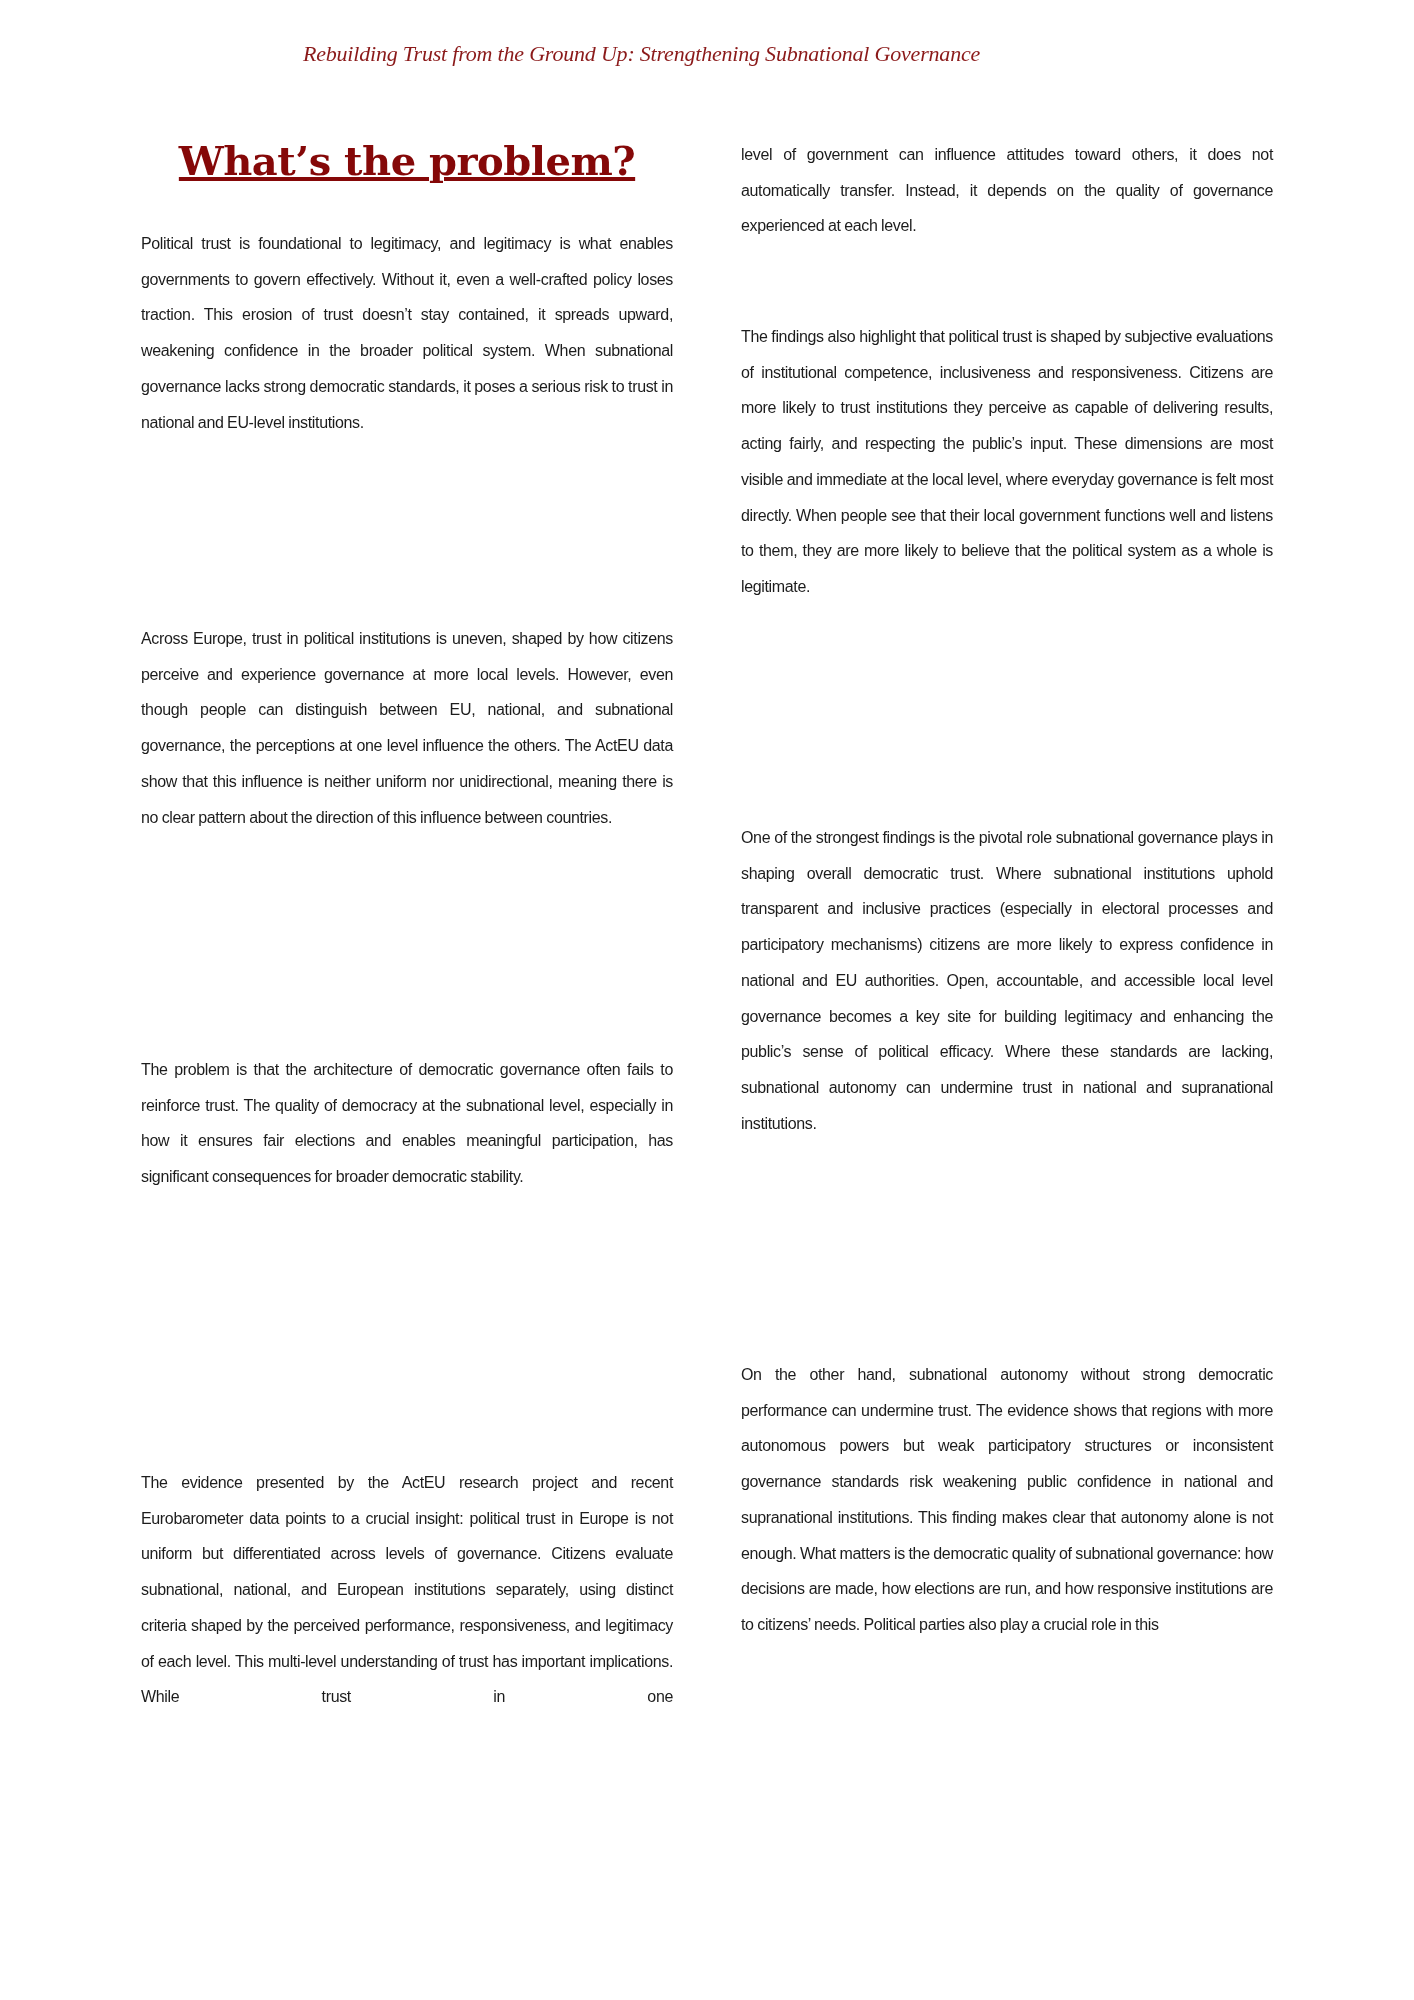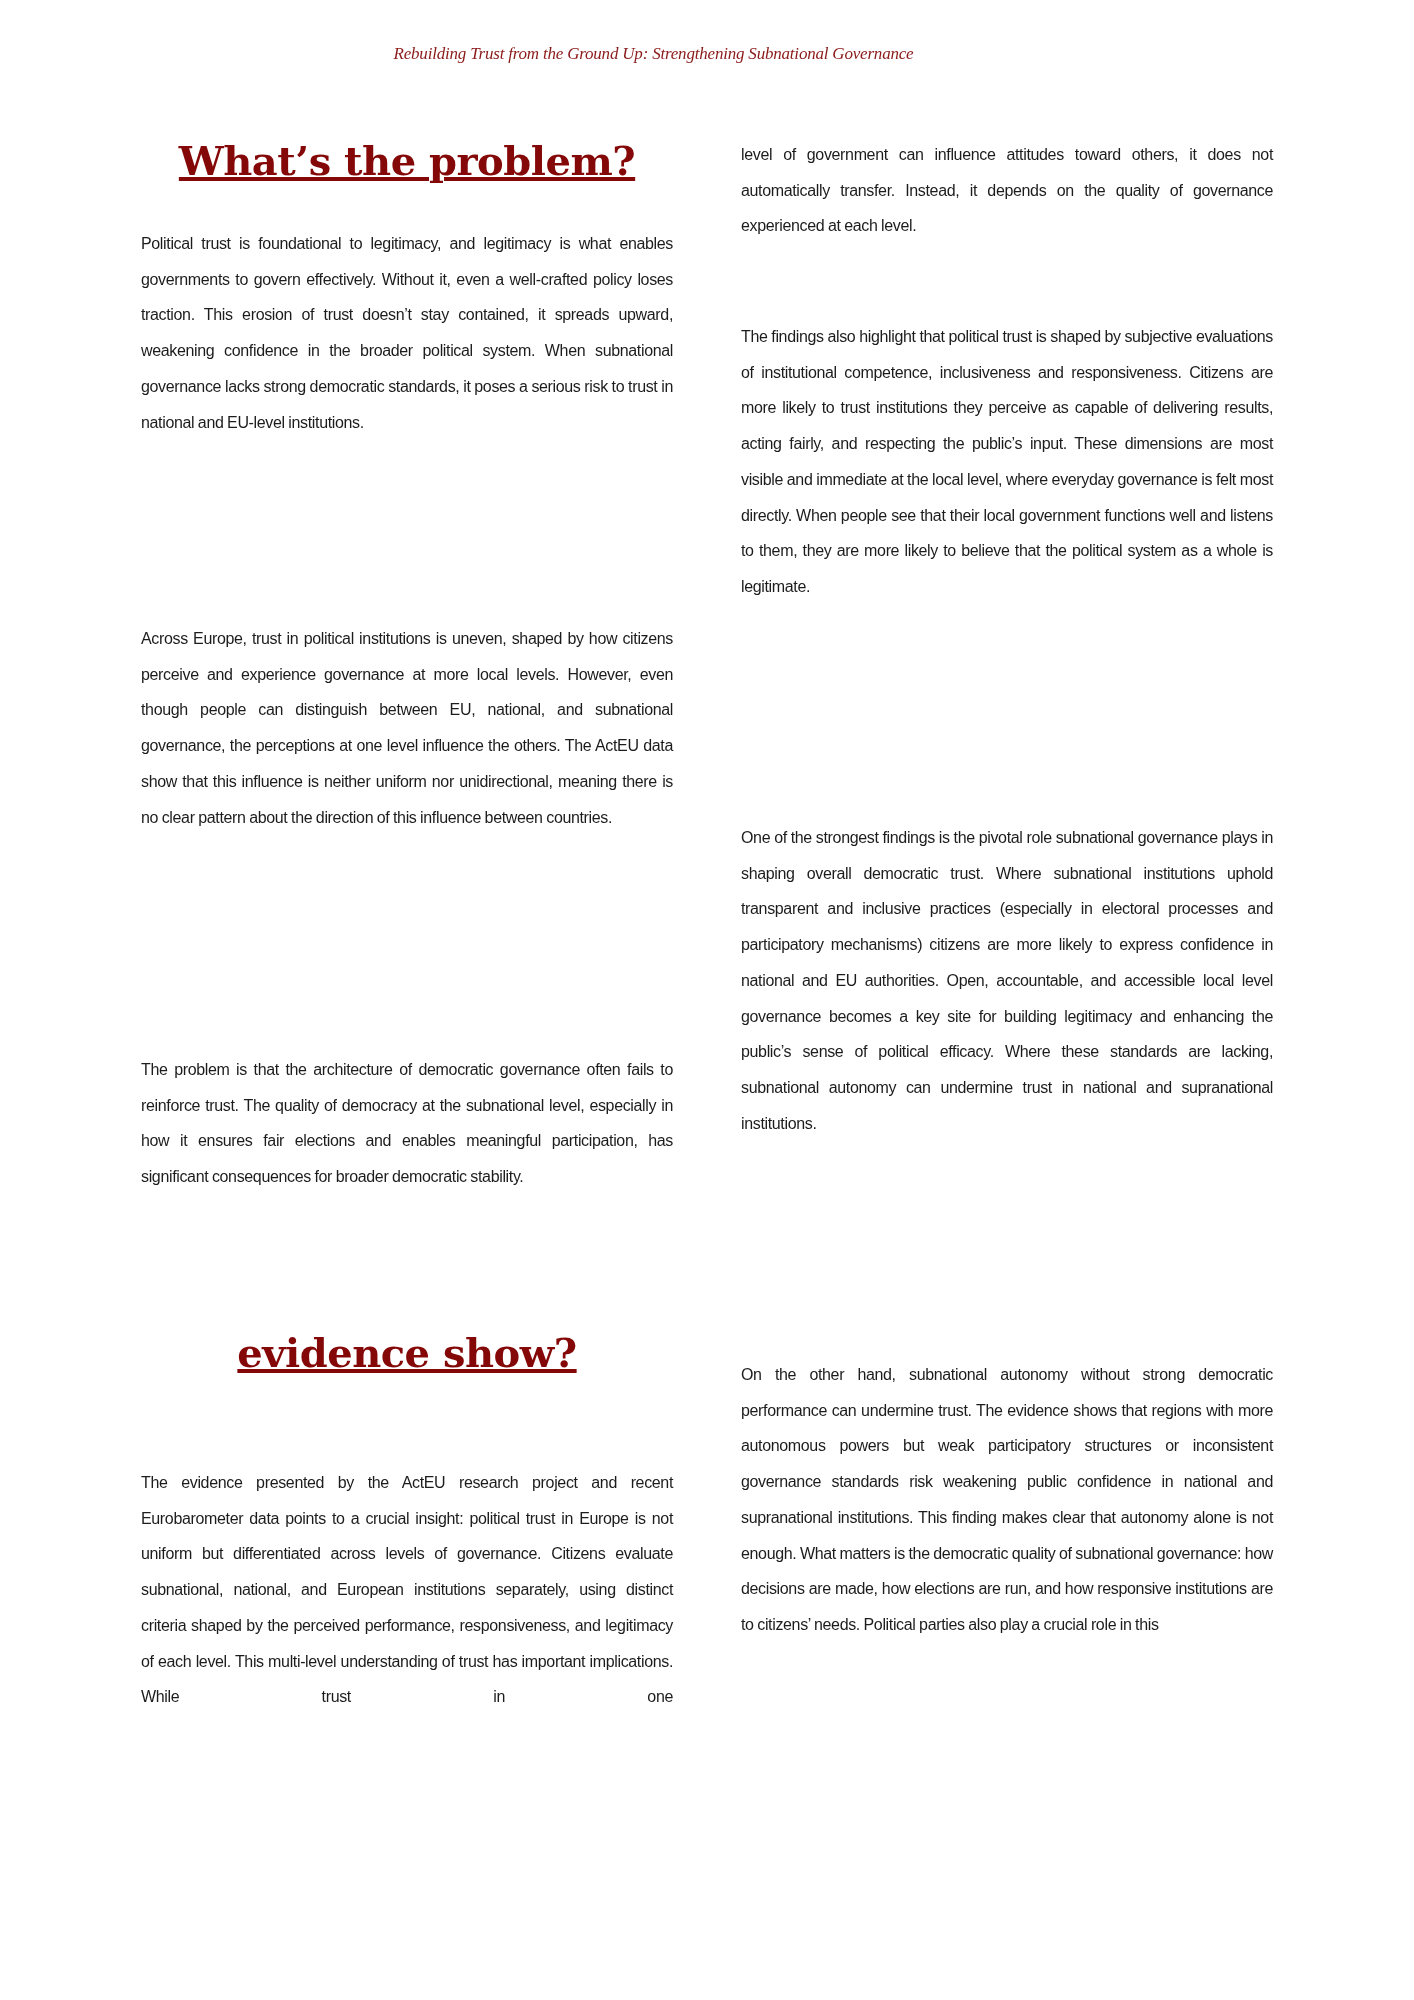--- a/index.html
+++ b/index.html
@@ -16,25 +16,24 @@
       color: #1a1a1a;
     }
     .running-header {
       position: absolute;
       left: 0;
       top: 38px;
       width: 1283px;
       text-align: center;
       font-family: "Liberation Serif", "DejaVu Serif", serif;
       font-style: italic;
-      font-size: 17px;
+      font-size: 22px;
       line-height: 32px;
       color: #8b1a1a;
       letter-spacing: -0.2px;
-      padding-left: 12px;
     }
     .running-header span { display: block; }
 
     .column {
       position: absolute;
       top: 0;
       width: 532px;
     }
     .col-left { left: 141px; }
     .col-right { left: 741px; }
@@ -73,21 +72,20 @@
 <div class="column col-left">
   <h2 class="section-heading" style="position:absolute; top:135px; left:0; width:532px;">What’s the problem?</h2>
 
   <p class="body" style="position:absolute; top:226px; left:0; width:532px;">Political trust is foundational to legitimacy, and legitimacy is what enables governments to govern effectively. Without it, even a well-crafted policy loses traction. This erosion of trust doesn’t stay contained, it spreads upward, weakening confidence in the broader political system. When subnational governance lacks strong democratic standards, it poses a serious risk to trust in national and EU-level institutions.</p>
 
   <p class="body" style="position:absolute; top:621px; left:0; width:532px;">Across Europe, trust in political institutions is uneven, shaped by how citizens perceive and experience governance at more local levels. However, even though people can distinguish between EU, national, and subnational governance, the perceptions at one level influence the others. The ActEU data show that this influence is neither uniform nor unidirectional, meaning there is no clear pattern about the direction of this influence between countries.</p>
 
   <p class="body" style="position:absolute; top:1052px; left:0; width:532px;">The problem is that the architecture of democratic governance often fails to reinforce trust. The quality of democracy at the subnational level, especially in how it ensures fair elections and enables meaningful participation, has significant consequences for broader democratic stability.</p>
 
   <h2 class="section-heading" style="position:absolute; top:1327px; left:0; width:532px;">
-    <span>evidence show?</span>
   </h2>
 
   <p class="body" style="position:absolute; top:1465px; left:0; width:532px; text-align-last: justify;">The evidence presented by the ActEU research project and recent Eurobarometer data points to a crucial insight: political trust in Europe is not uniform but differentiated across levels of governance. Citizens evaluate subnational, national, and European institutions separately, using distinct criteria shaped by the perceived performance, responsiveness, and legitimacy of each level. This multi-level understanding of trust has important implications. While trust in one</p>
 </div>
 
 <div class="column col-right">
   <p class="body" style="position:absolute; top:137px; left:0; width:532px;">level of government can influence attitudes toward others, it does not automatically transfer. Instead, it depends on the quality of governance experienced at each level.</p>
 
   <p class="body" style="position:absolute; top:319px; left:0; width:532px;">The findings also highlight that political trust is shaped by subjective evaluations of institutional competence, inclusiveness and responsiveness. Citizens are more likely to trust institutions they perceive as capable of delivering results, acting fairly, and respecting the public’s input. These dimensions are most visible and immediate at the local level, where everyday governance is felt most directly. When people see that their local government functions well and listens to them, they are more likely to believe that the political system as a whole is legitimate.</p>
 

